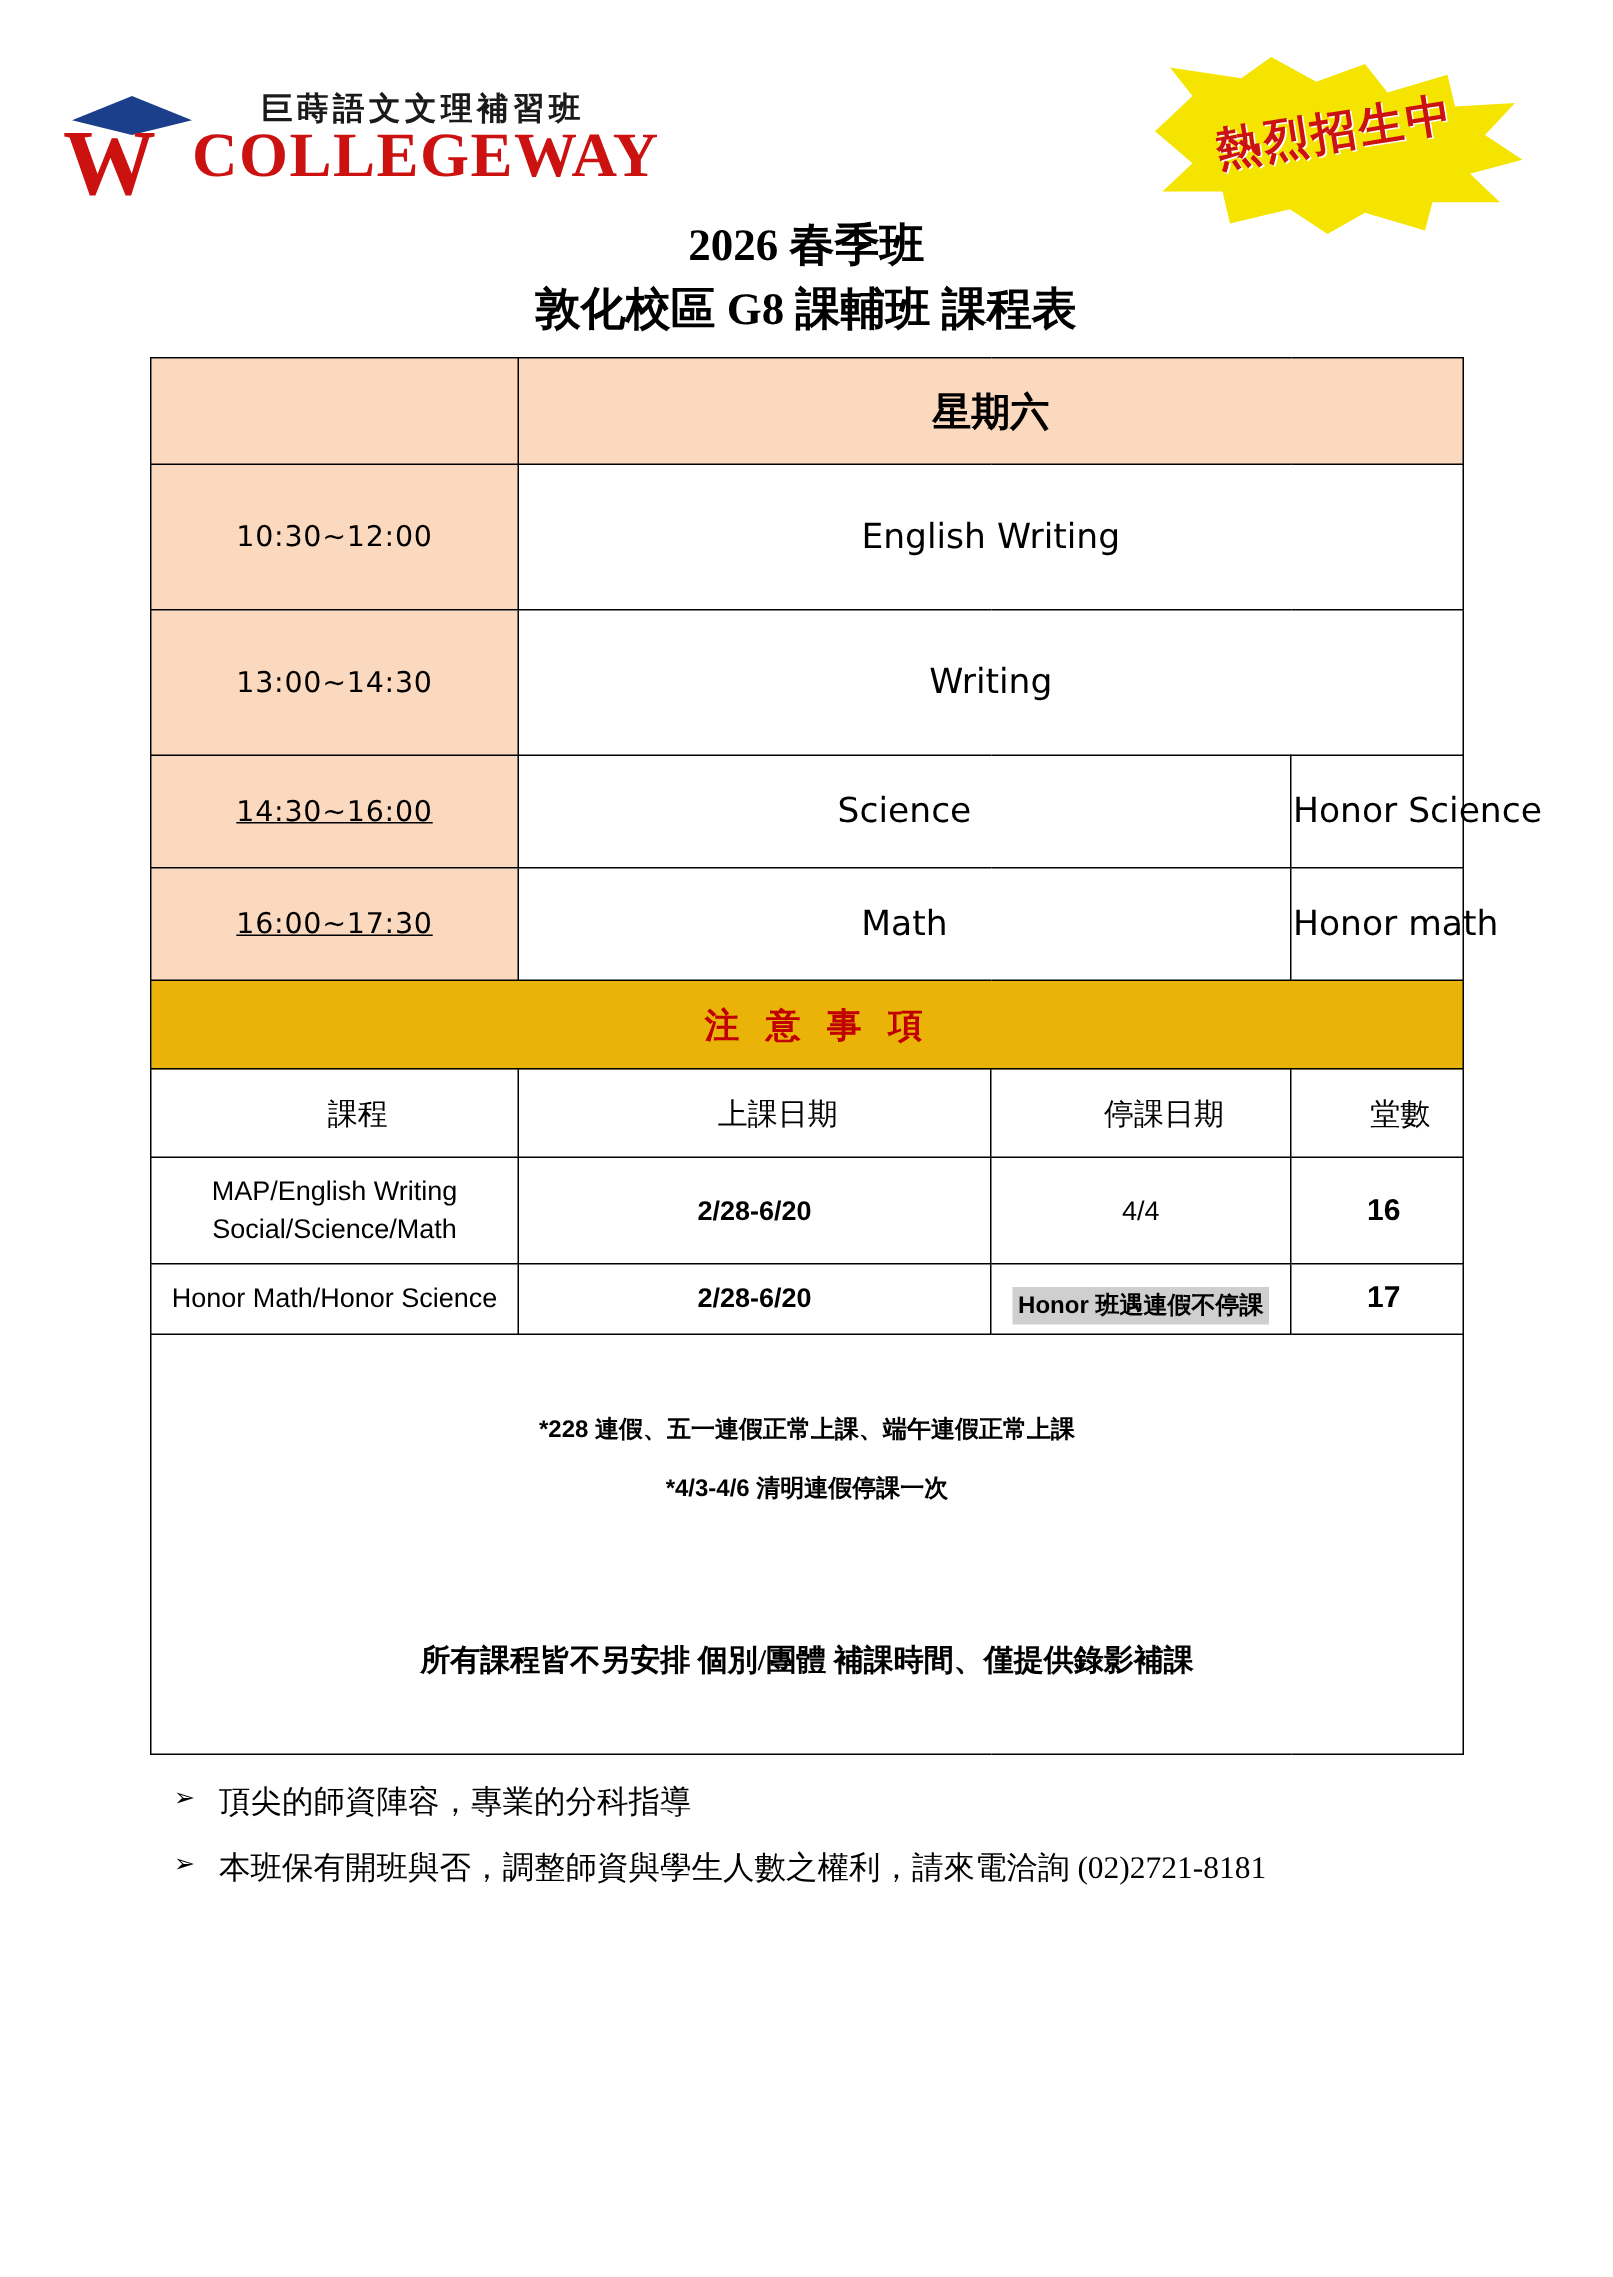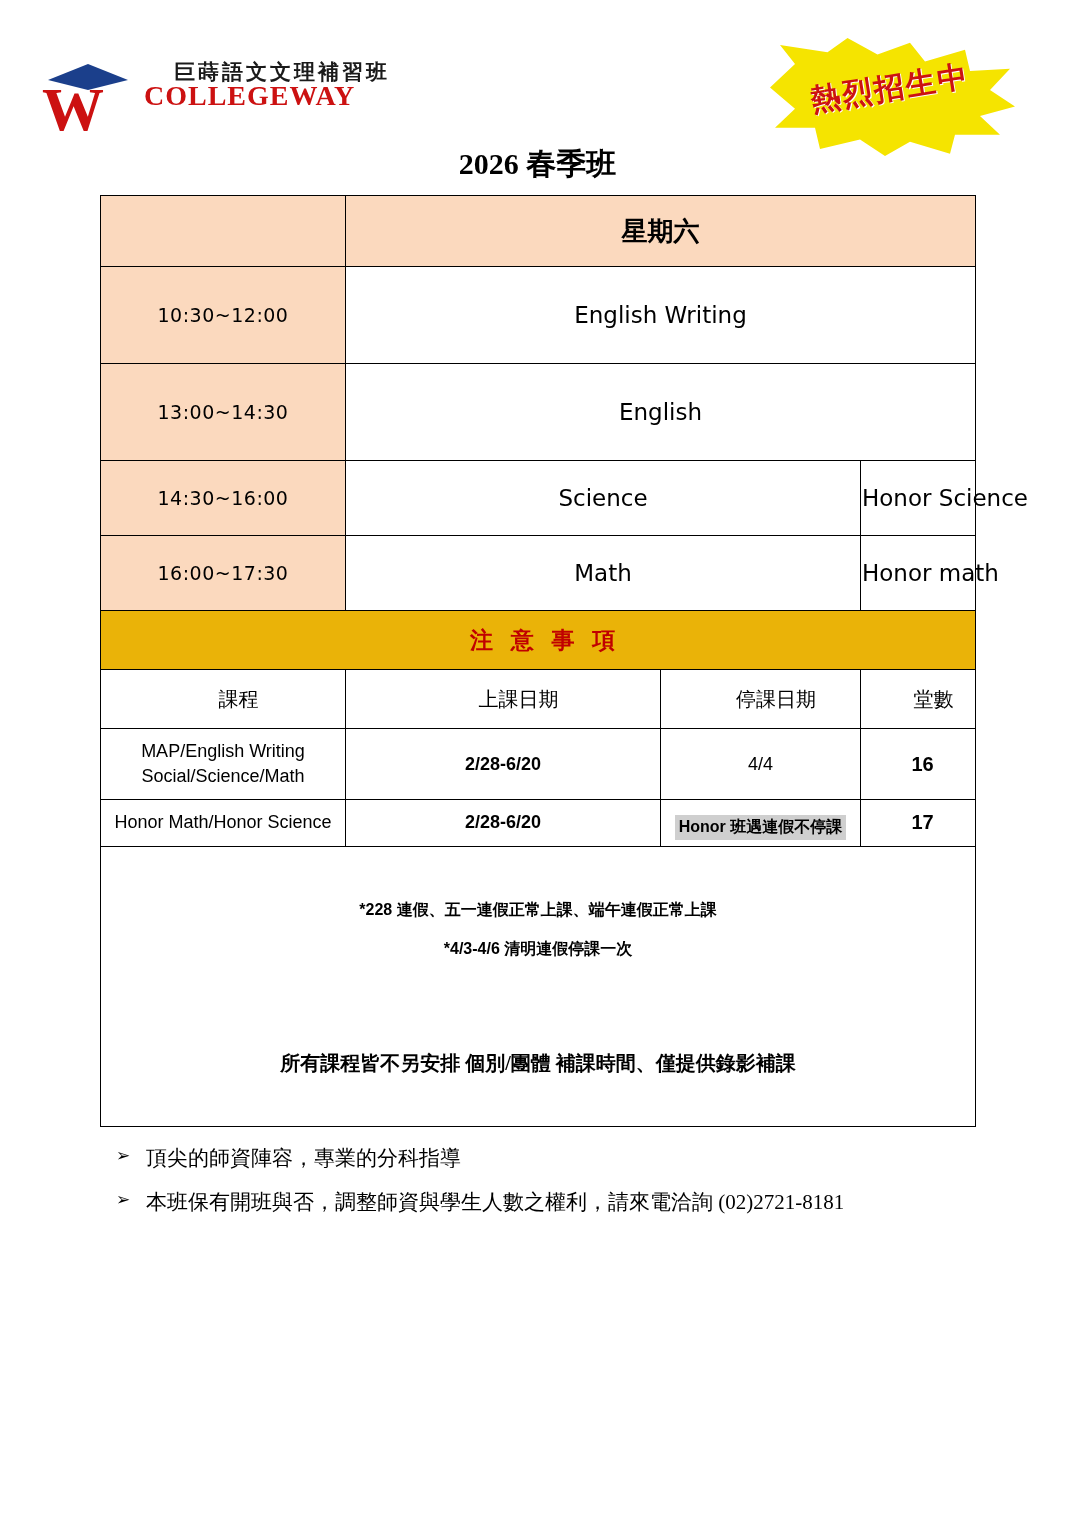--- a/index.html
+++ b/index.html
@@ -41,24 +41,24 @@
     top: 0px;
     font-family: "Liberation Serif", serif;
     font-size: 21px;
     font-weight: bold;
     letter-spacing: 3px;
     color: #1a1a1a;
     white-space: nowrap;
   }
   .logo-en {
     position: absolute;
-    left: 104px;
+    left: 88px;
     top: 22px;
     font-family: "Liberation Serif", serif;
-    font-size: 28px;
+    font-size: 42px;
     font-weight: bold;
     letter-spacing: 1px;
     color: #cc1111;
     white-space: nowrap;
   }
   .logo-mark {
     position: absolute;
     left: 0px;
     top: 6px;
     width: 92px;
@@ -160,20 +160,21 @@
   .timecell {
     width: 245px;
     height: 94px;
     font-family: "DejaVu Sans", sans-serif;
     font-size: 19px;
     background: #fbd9be;
     letter-spacing: 0.5px;
   }
   .timecell.short {
     height: 72px;
+    text-decoration: underline;
   }
   .course {
     font-family: "DejaVu Sans", sans-serif;
     font-size: 23px;
   }
   .notice-hdr {
     background: #eab308;
     font-size: 23px;
     font-weight: bold;
     color: #c00000;
@@ -269,20 +270,21 @@
     </div>
 
     <div class="burst">
       <div class="burst-star"></div>
       <div class="burst-text">熱烈招生中</div>
     </div>
   </div>
 
   <div class="title-block">
     <div class="title1">2026 春季班</div>
+    <div class="title2">敦化校區  G8 課輔班 課程表</div>
   </div>
 
   <table class="sched">
     <colgroup>
       <col style="width:245px">
       <col style="width:315px">
       <col style="width:200px">
       <col style="width:115px">
     </colgroup>
     <tbody>
@@ -292,21 +294,21 @@
       </tr>
 
 
       <tr>
         <td class="timecell">10:30~12:00</td>
         <td class="course" colspan="3">English Writing</td>
       </tr>
 
       <tr>
         <td class="timecell">13:00~14:30</td>
-        <td class="course" colspan="3">English</td>
+        <td class="course" colspan="3">Writing</td>
       </tr>
 
       <tr>
         <td class="timecell short">14:30~16:00</td>
         <td class="course" colspan="2">Science</td>
         <td class="course" style="white-space:nowrap;">Honor Science</td>
       </tr>
 
       <tr>
         <td class="timecell short">16:00~17:30</td>

